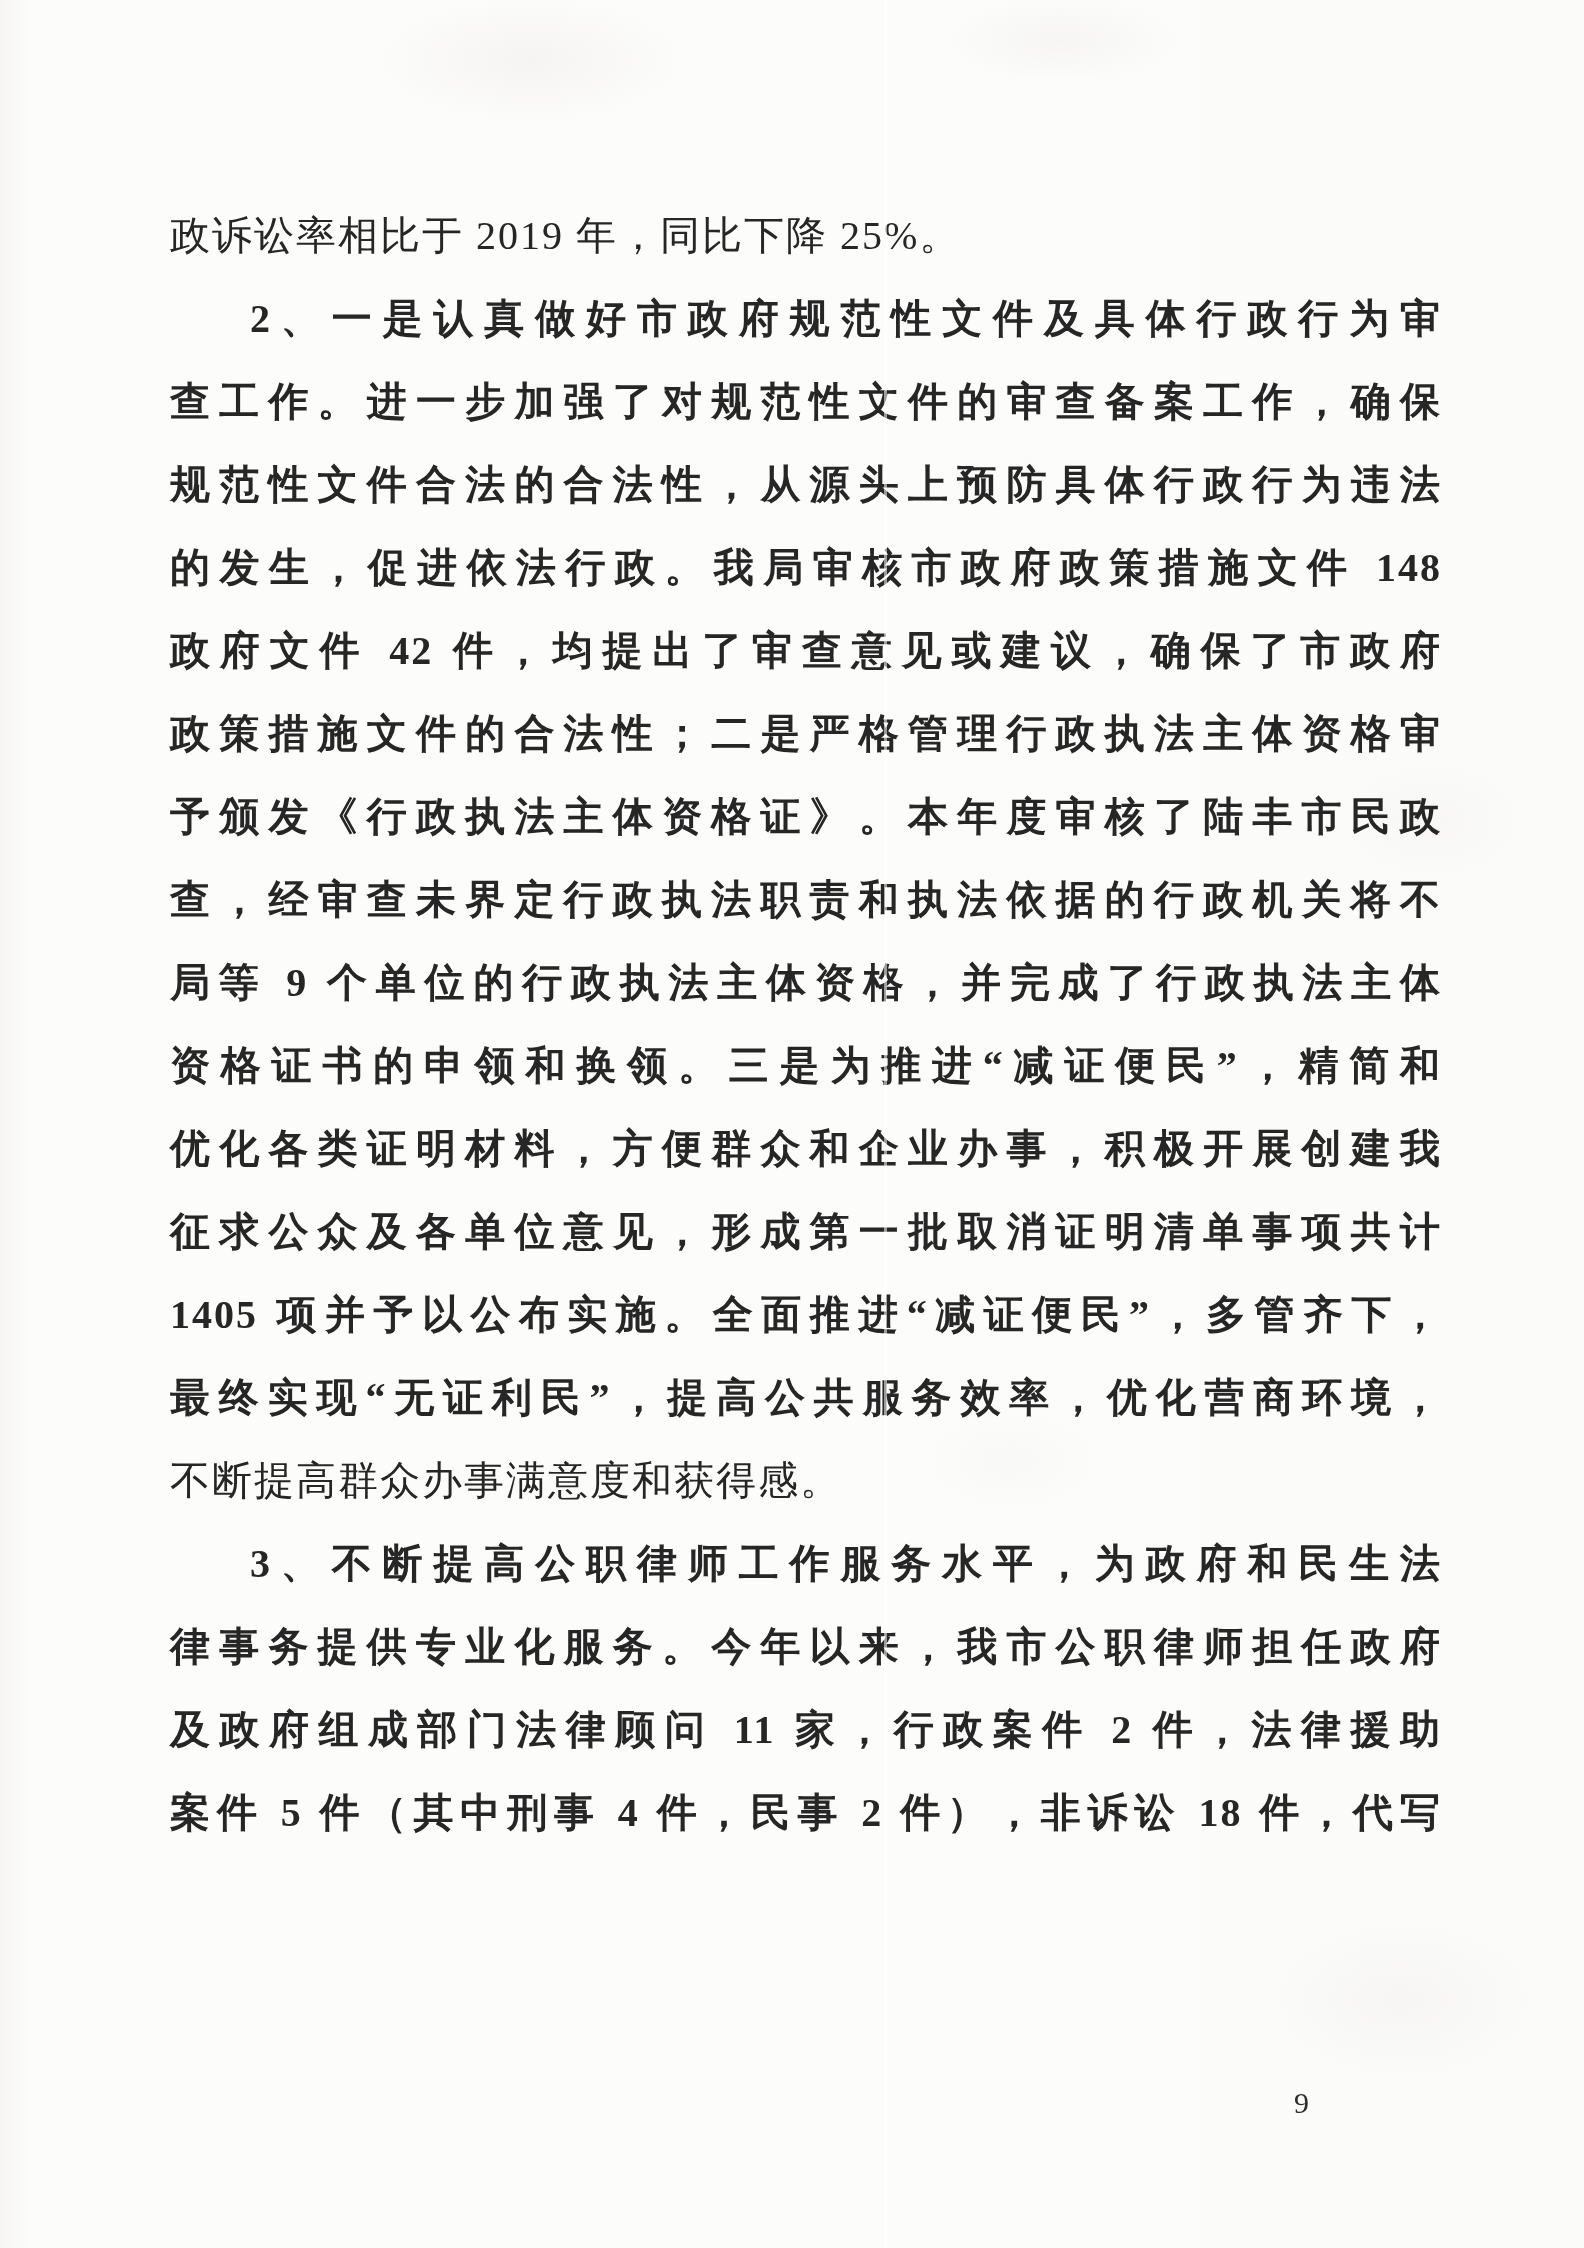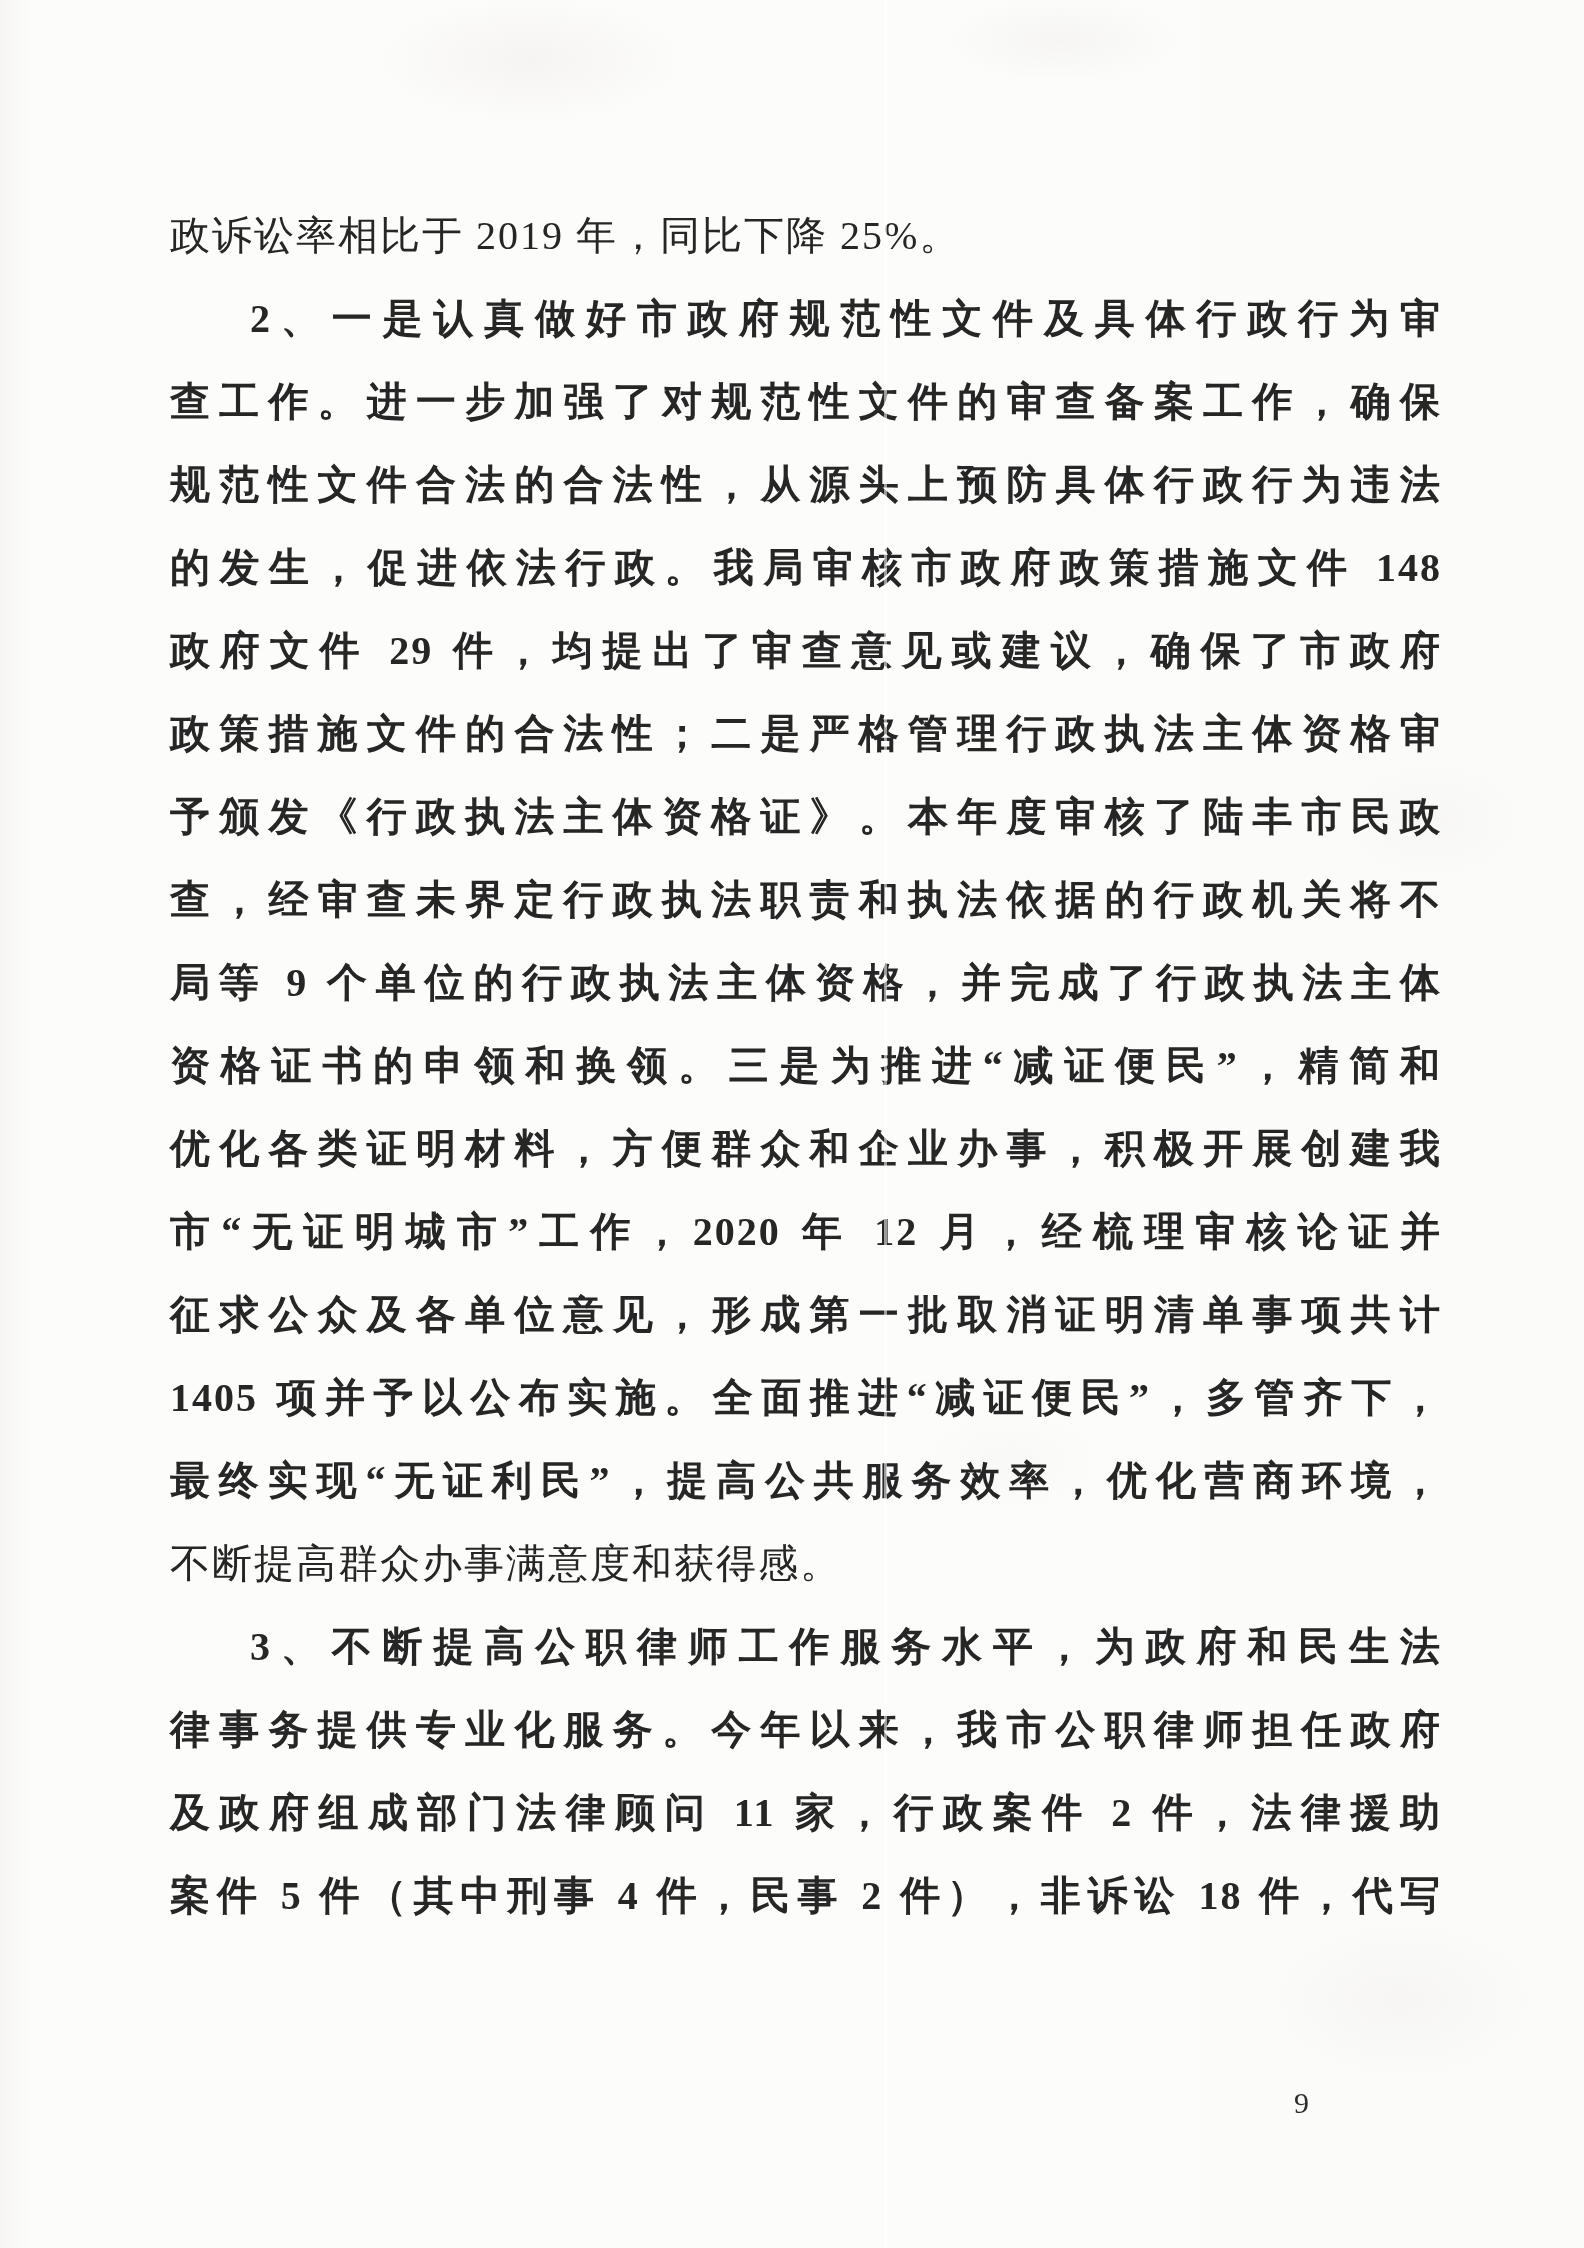--- a/index.html
+++ b/index.html
@@ -68,28 +68,27 @@
 </head>
 <body>
 
 <div class="page">
   <div class="text-block">
     <div class="line">政诉讼率相比于 2019 年，同比下降 25%。</div>
     <div class="line full indent">2、一是认真做好市政府规范性文件及具体行政行为审</div>
     <div class="line full">查工作。进一步加强了对规范性文件的审查备案工作，确保</div>
     <div class="line full">规范性文件合法的合法性，从源头上预防具体行政行为违法</div>
     <div class="line full">的发生，促进依法行政。我局审核市政府政策措施文件 148</div>
-    <div class="line full">政府文件 29 件，均提出了审查意见或建议，确保了市政府</div>
+    <div class="line full">政府文件 42 件，均提出了审查意见或建议，确保了市政府</div>
     <div class="line full">政策措施文件的合法性；二是严格管理行政执法主体资格审</div>
     <div class="line full">予颁发《行政执法主体资格证》。本年度审核了陆丰市民政</div>
     <div class="line full">查，经审查未界定行政执法职责和执法依据的行政机关将不</div>
     <div class="line full">局等 9 个单位的行政执法主体资格，并完成了行政执法主体</div>
     <div class="line full">资格证书的申领和换领。三是为推进“减证便民”，精简和</div>
     <div class="line full">优化各类证明材料，方便群众和企业办事，积极开展创建我</div>
-    <div class="line full">市“无证明城市”工作，2020 年 12 月，经梳理审核论证并</div>
     <div class="line full">征求公众及各单位意见，形成第一批取消证明清单事项共计</div>
     <div class="line full">1405 项并予以公布实施。全面推进“减证便民”，多管齐下，</div>
     <div class="line full">最终实现“无证利民”，提高公共服务效率，优化营商环境，</div>
     <div class="line">不断提高群众办事满意度和获得感。</div>
     <div class="line full indent">3、不断提高公职律师工作服务水平，为政府和民生法</div>
     <div class="line full">律事务提供专业化服务。今年以来，我市公职律师担任政府</div>
     <div class="line full">及政府组成部门法律顾问 11 家，行政案件 2 件，法律援助</div>
     <div class="line full">案件 5 件（其中刑事 4 件，民事 2 件），非诉讼 18 件，代写</div>
   </div>
   <div class="page-number">9</div>

